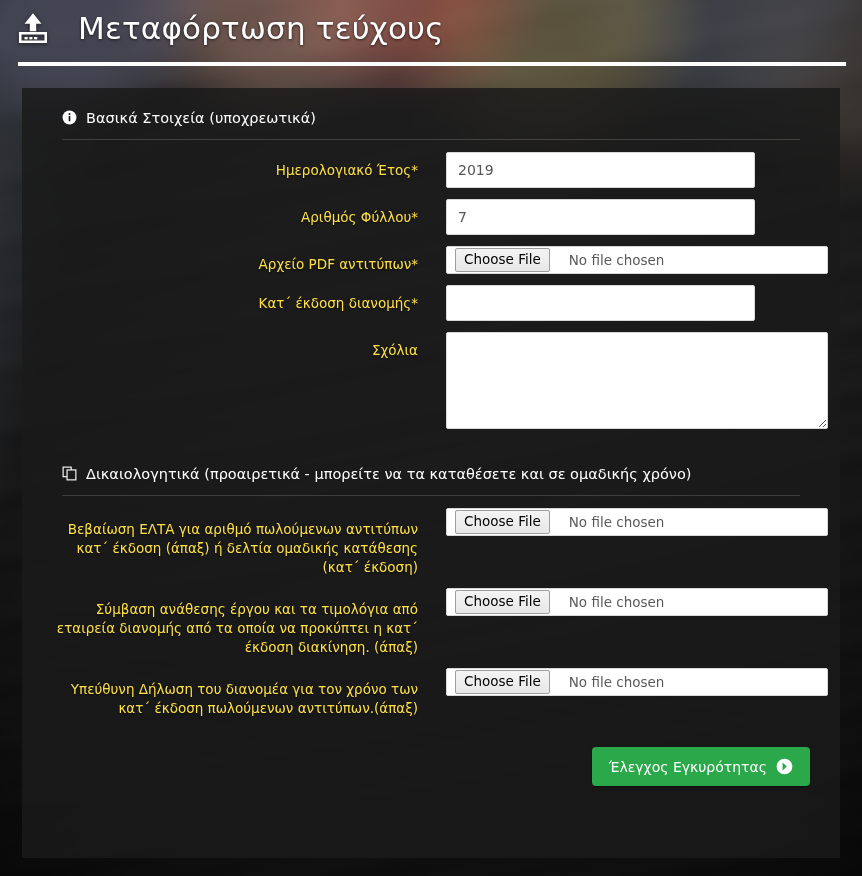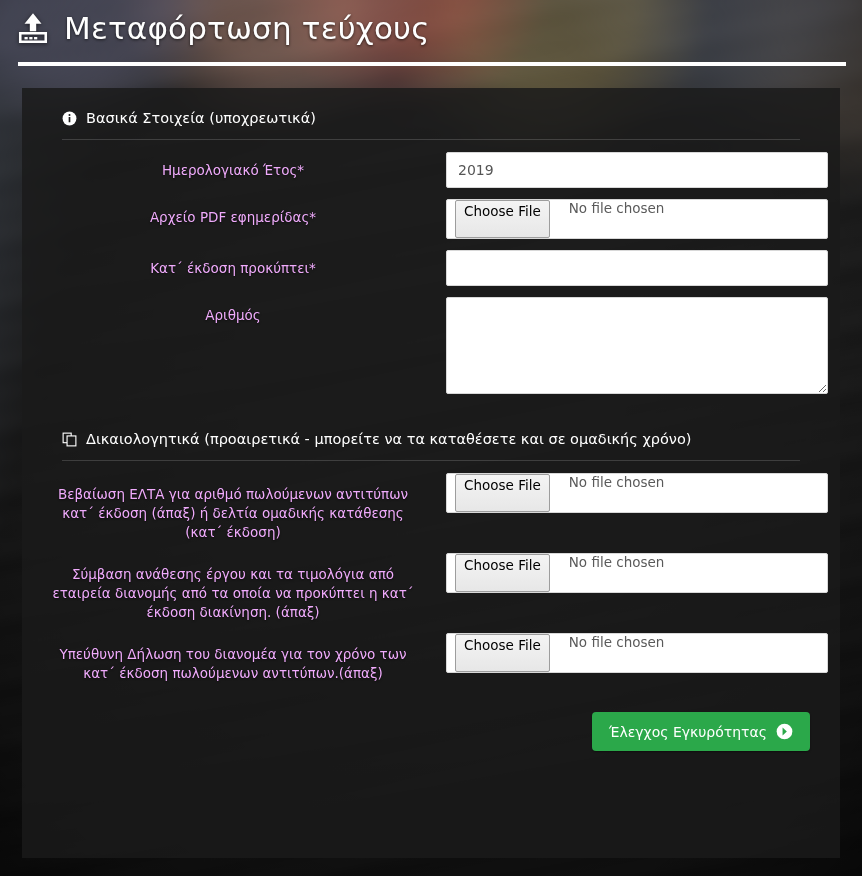--- a/index.html
+++ b/index.html
@@ -52,21 +52,21 @@
 
   
   .page-header {
     position: relative;
     padding: 10px 0 0 16px;
     height: 62px;
   }
   .header-row {
     display: flex;
     align-items: center;
-    gap: 14px;
+    gap: 28px;
   }
   .upload-icon {
     width: 34px; height: 34px;
     flex: 0 0 auto;
     display: block;
     filter: drop-shadow(0 1px 2px rgba(0,0,0,0.6));
   }
   .page-title {
     color: #ffffff;
     font-size: 31px;
@@ -90,21 +90,21 @@
     top: 88px;
     width: 818px;
     height: 770px;
     background: rgba(26,26,26,0.84);
     padding: 22px 26px 0 26px;
   }
 
   
   .section-head {
     display: flex;
-    align-items: center;
+    align-items: flex-start;
     gap: 9px;
     color: #ffffff;
     font-size: 14.5px;
     padding-left: 14px;
   }
   .section-head .legend-icon { flex: 0 0 auto; display: block; }
   .section-rule {
     height: 1px;
     background: rgba(255,255,255,0.16);
     margin: 13px 14px 0 14px;
@@ -113,34 +113,34 @@
   
   .form-body { padding-top: 12px; }
   .form-row {
     display: flex;
     align-items: flex-start;
     margin-bottom: 11px;
   }
   .form-row .label {
     width: 398px;
     flex: 0 0 398px;
-    text-align: center;
-    color: #f0abfc;
+    text-align: right;
+    color: #fde047;
     font-size: 13.5px;
     line-height: 19px;
     padding-right: 28px;
     padding-top: 9px;
     text-shadow: 0 1px 2px rgba(0,0,0,0.55);
   }
   .form-row.multiline .label { padding-top: 12px; }
   .form-row .control { flex: 1 1 auto; }
 
   .text-input {
     display: block;
-    width: 382px;
+    width: 309px;
     height: 36px;
     background: #ffffff;
     border: 1px solid #d8d8d8;
     border-radius: 2px;
     padding: 0 11px;
     font-family: "DejaVu Sans", "Liberation Sans", sans-serif;
     font-size: 14px;
     color: #555555;
     outline: none;
   }
@@ -155,22 +155,23 @@
     font-family: "DejaVu Sans", "Liberation Sans", sans-serif;
     font-size: 14px;
     color: #555555;
     outline: none;
     resize: vertical;
   }
 
   
   .file-input {
     display: flex;
+    align-items: center;
     width: 382px;
-    height: 40px;
+    height: 28px;
     background: #ffffff;
     border: 1px solid #d8d8d8;
     border-radius: 2px;
     padding: 0 8px;
   }
   .file-btn {
     font-family: "DejaVu Sans", "Liberation Sans", sans-serif;
     font-size: 13.5px;
     color: #000000;
     background: linear-gradient(to bottom, #f4f4f4, #e7e7e7);
@@ -245,40 +246,46 @@
   <div class="form-body">
 
     <div class="form-row">
       <div class="label">Ημερολογιακό Έτος*</div>
       <div class="control">
         <input class="text-input" type="text" value="2019" style="">
       </div>
     </div>
 
 
-
-    <div class="form-row">
-      <div class="label">Αρχείο PDF εφημερίδας*</div>
+    <div class="form-row">
+      <div class="label">Αριθμός Φύλλου*</div>
+      <div class="control">
+        <input class="text-input" type="text" value="7" style="">
+      </div>
+    </div>
+
+    <div class="form-row">
+      <div class="label">Αρχείο PDF αντιτύπων*</div>
       <div class="control">
         <div class="file-input">
           <span class="file-btn">Choose File</span>
           <span class="file-status">No file chosen</span>
         </div>
       </div>
     </div>
 
     <div class="form-row">
-      <div class="label">Κατ΄ έκδοση προκύπτει*</div>
+      <div class="label">Κατ΄ έκδοση διανομής*</div>
       <div class="control">
         <input class="text-input" type="text" value="" style="">
       </div>
     </div>
 
     <div class="form-row">
-      <div class="label">Αριθμός</div>
+      <div class="label">Σχόλια</div>
       <div class="control">
         <textarea class="textarea-input" style=""></textarea>
       </div>
     </div>
 
   </div>
 
   <div class="spacer-lg"></div>
 
   <div class="section-head">

